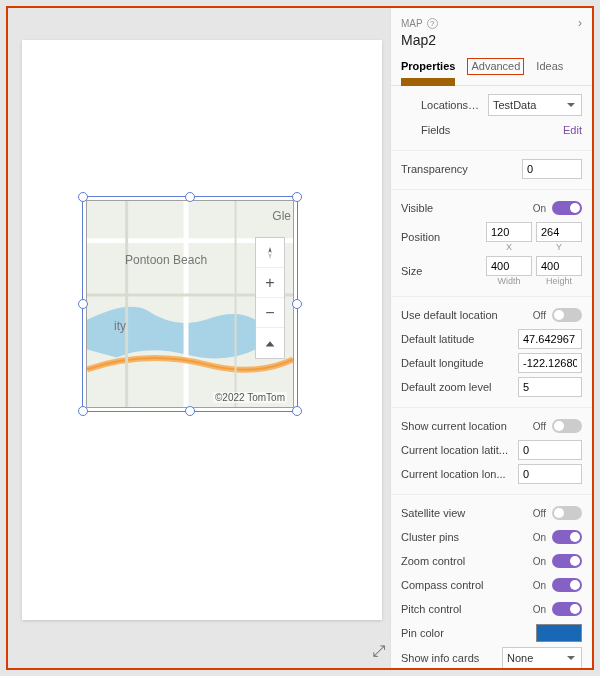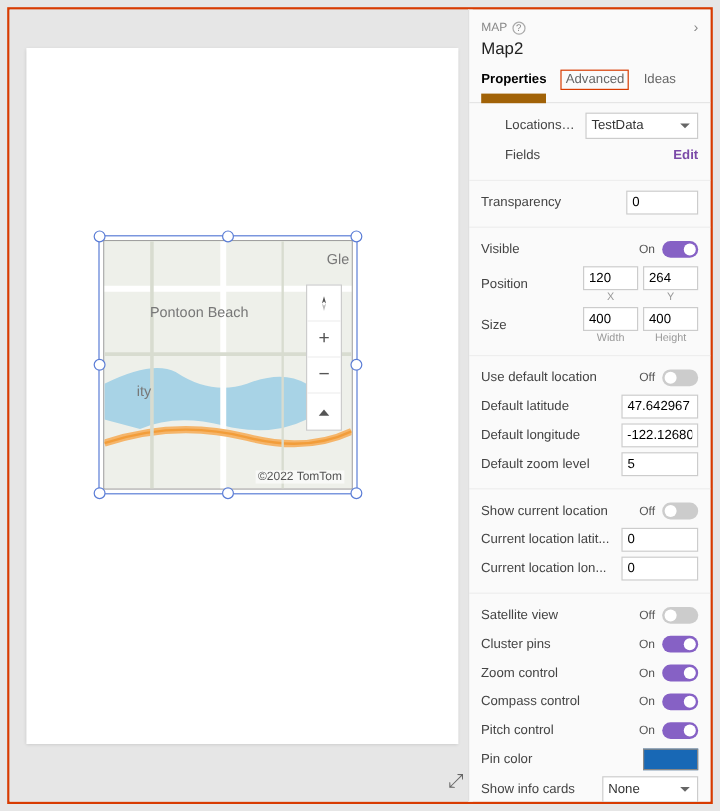--- a/index.html
+++ b/index.html
@@ -35,21 +35,21 @@
   .tabs { display:flex; gap:12px; padding: 8px 10px 0 10px; border-bottom:1px solid #e5e5e5; }
   .tab { font-size:11px; color:#666; padding-bottom:6px; cursor:pointer; }
   .tab.active { color:#000; font-weight:700; border-bottom:8px solid #a16207; margin-bottom:-1px; }
   .tab-hl { border:1.5px solid #d83b01; padding:1px 3px 2px 3px; }
 
   .scroll { position:absolute; top:78px; left:0; right:0; bottom:0; overflow-y:auto; }
   .group { border-top:1px solid #eee; padding:6px 10px 8px 10px; }
   .group:first-child { border-top:none;margin-left:20px; }
   .row { display:flex; align-items:center; min-height:24px; padding:2px 0; }
   .row .lbl { flex:1; color:#444; white-space:nowrap; overflow:hidden; text-overflow:ellipsis; padding-right:6px; }
-  .link { color:#7b4aa8; cursor:pointer;font-weight:bold; }
+  .link { color:#7b4aa8; cursor:pointer; }
   .inp { width:60px; height:20px; border:1px solid #ccc; background:#fff; font-size:11px; padding:0 4px; }
   .inp-wide { width:100px; }
   .sel { width:94px; height:22px; border:1px solid #ccc; background:#fff; font-size:11px; padding:0 4px; position:relative; display:flex; align-items:center; }
   .sel::after { content:""; position:absolute; right:6px; top:8px; border:4px solid transparent; border-top-color:#666; }
   .subcap { font-size:9px; color:#999; text-align:center; }
   .pair { display:flex; gap:4px; }
   .pair .col { display:flex; flex-direction:column; align-items:center; }
 
   .tog { display:flex; align-items:center; gap:6px; }
   .tog .state { font-size:10px; color:#555; width:18px; text-align:right; }

